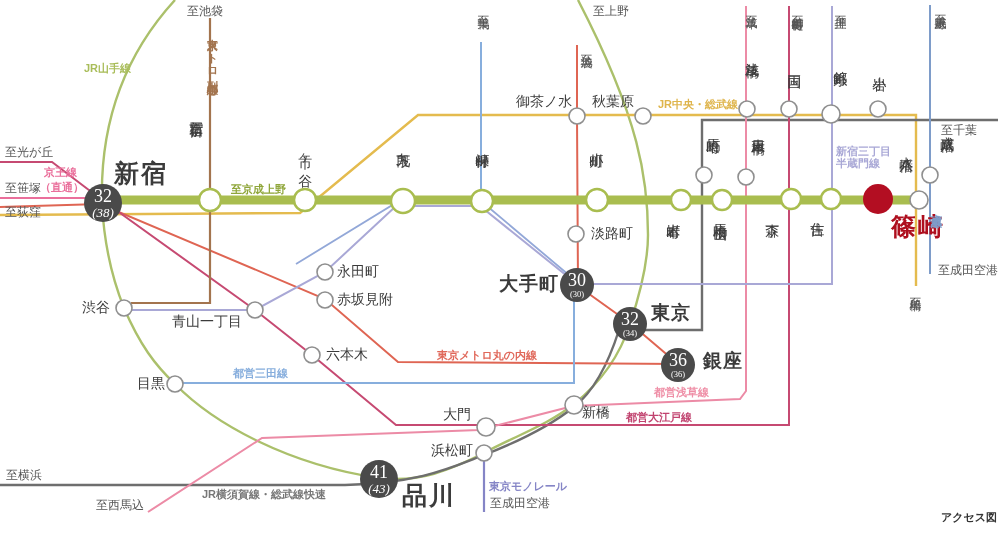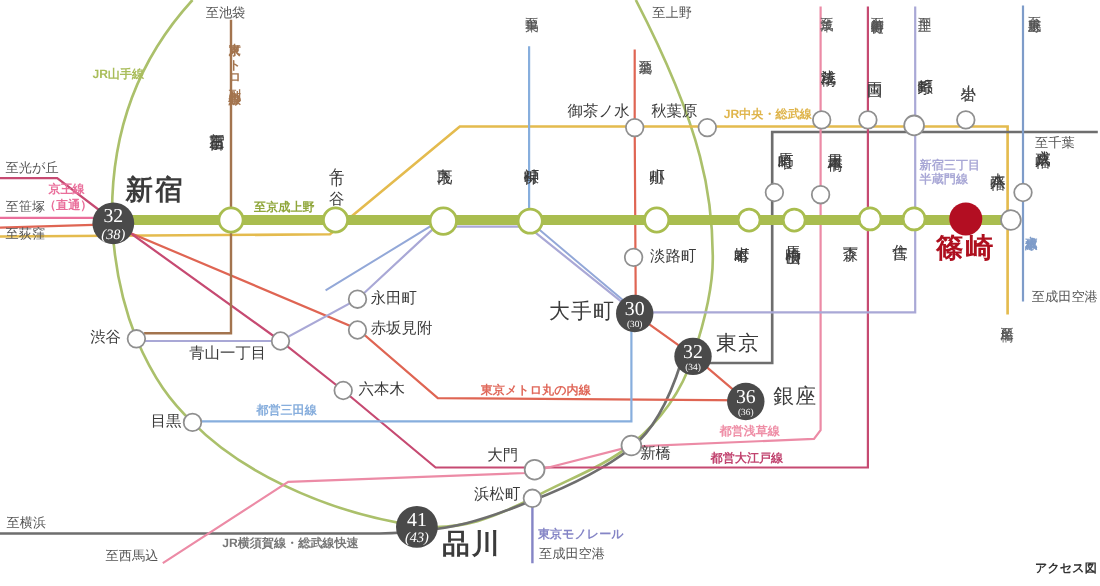--- a/index.html
+++ b/index.html
@@ -2,32 +2,32 @@
 <html><head>
 <meta charset="utf-8">
 <style>
   html,body{margin:0;padding:0;background:#fff;}
   #map{position:relative;width:1000px;height:533px;background:#ffffff;overflow:hidden;
        font-family:"Liberation Serif","DejaVu Serif",serif;}
   #rails{position:absolute;left:0;top:0;}
   .lbl{position:absolute;color:#3b3b3b;white-space:nowrap;line-height:1.05;}
   .v{writing-mode:vertical-rl;text-orientation:upright;letter-spacing:1px;}
   .xl{font-size:25px;font-weight:bold;letter-spacing:2px;}
-  .lg{font-size:19px;font-weight:normal;letter-spacing:1px;}
+  .lg{font-size:19px;font-weight:bold;letter-spacing:1px;}
   .md{font-size:14px;}
   .sm{font-size:12px;color:#555;}
   .line-lbl{font-family:"Liberation Sans","DejaVu Sans",sans-serif;font-size:11px;font-weight:bold;}
   .badge{position:absolute;background:#4a4a4a;border-radius:50%;color:#fff;
          display:flex;flex-direction:column;align-items:center;justify-content:center;
          text-align:center;line-height:1;}
   .badge .min{font-size:18px;}
   .badge .alt{font-size:8.5px;margin-top:1px;}
   .badge.big .min{font-size:18px;}
   .badge.big .alt{font-size:13px;font-style:italic;}
-  .red-big{color:#ae0f1e;}
+  .red-big{color:#ae0f1e;margin-left:40px;}
   .caption{font-family:"Liberation Sans","DejaVu Sans",sans-serif;font-size:11px;font-weight:bold;color:#333;}
 </style>
 </head>
 <body>
 
 <div id="map">
 
   <svg id="rails" width="1000" height="533" viewBox="0 0 1000 533">
 
     <path d="M 175,0 C 120,60 100,130 102,203 C 104,245 112,278 124,308 C 140,345 155,365 175,384 C 215,425 290,465 379,478 C 420,483 450,470 484,453 C 515,436 548,425 574,404 C 600,383 620,355 630,324 C 642,288 648,260 648,235 C 648,180 640,120 578,0" fill="none" stroke="#abc06b" stroke-width="2.4"></path>
@@ -147,21 +147,21 @@
   <div class="lbl line-lbl" style="left:658px;top:99px;color:#dfb54c">JR中央・総武線</div>
   <div class="lbl line-lbl" style="left:202px;top:489px;color:#777777">JR横須賀線・総武線快速</div>
   <div class="lbl line-lbl" style="left:437px;top:350px;color:#e0685a">東京メトロ丸の内線</div>
   <div class="lbl line-lbl v" style="left:206px;top:30px;color:#a3744e">東京メトロ副都心線</div>
   <div class="lbl line-lbl" style="left:836px;top:146px;color:#a9a8d6">
     <span>新宿三丁目</span><br>
     <span>半蔵門線</span>
   </div>
   <div class="lbl line-lbl" style="left:233px;top:368px;color:#87aedd">都営三田線</div>
   <div class="lbl line-lbl" style="left:654px;top:387px;color:#ef8fa7">都営浅草線</div>
-  <div class="lbl line-lbl" style="left:646px;top:412px;color:#c1436f">都営大江戸線</div>
+  <div class="lbl line-lbl" style="left:626px;top:412px;color:#c1436f">都営大江戸線</div>
   <div class="lbl line-lbl" style="left:44px;top:167px;color:#ea6f9b">京王線</div>
   <div class="lbl line-lbl" style="left:40px;top:182px;color:#ea6f9b">（直通）</div>
   <div class="lbl line-lbl" style="left:489px;top:481px;color:#8585c6">東京モノレール</div>
   <div class="lbl line-lbl v" style="left:930px;top:205px;color:#7e9cc9">京成本線</div>
 
   <div class="lbl sm" style="left:187px;top:5px">至池袋</div>
   <div class="lbl sm v" style="left:580px;top:45px">至池袋</div>
   <div class="lbl sm v" style="left:477px;top:6px">至巣鴨</div>
   <div class="lbl sm" style="left:593px;top:5px">至上野</div>
   <div class="lbl sm v" style="left:745px;top:6px">至浅草</div>

